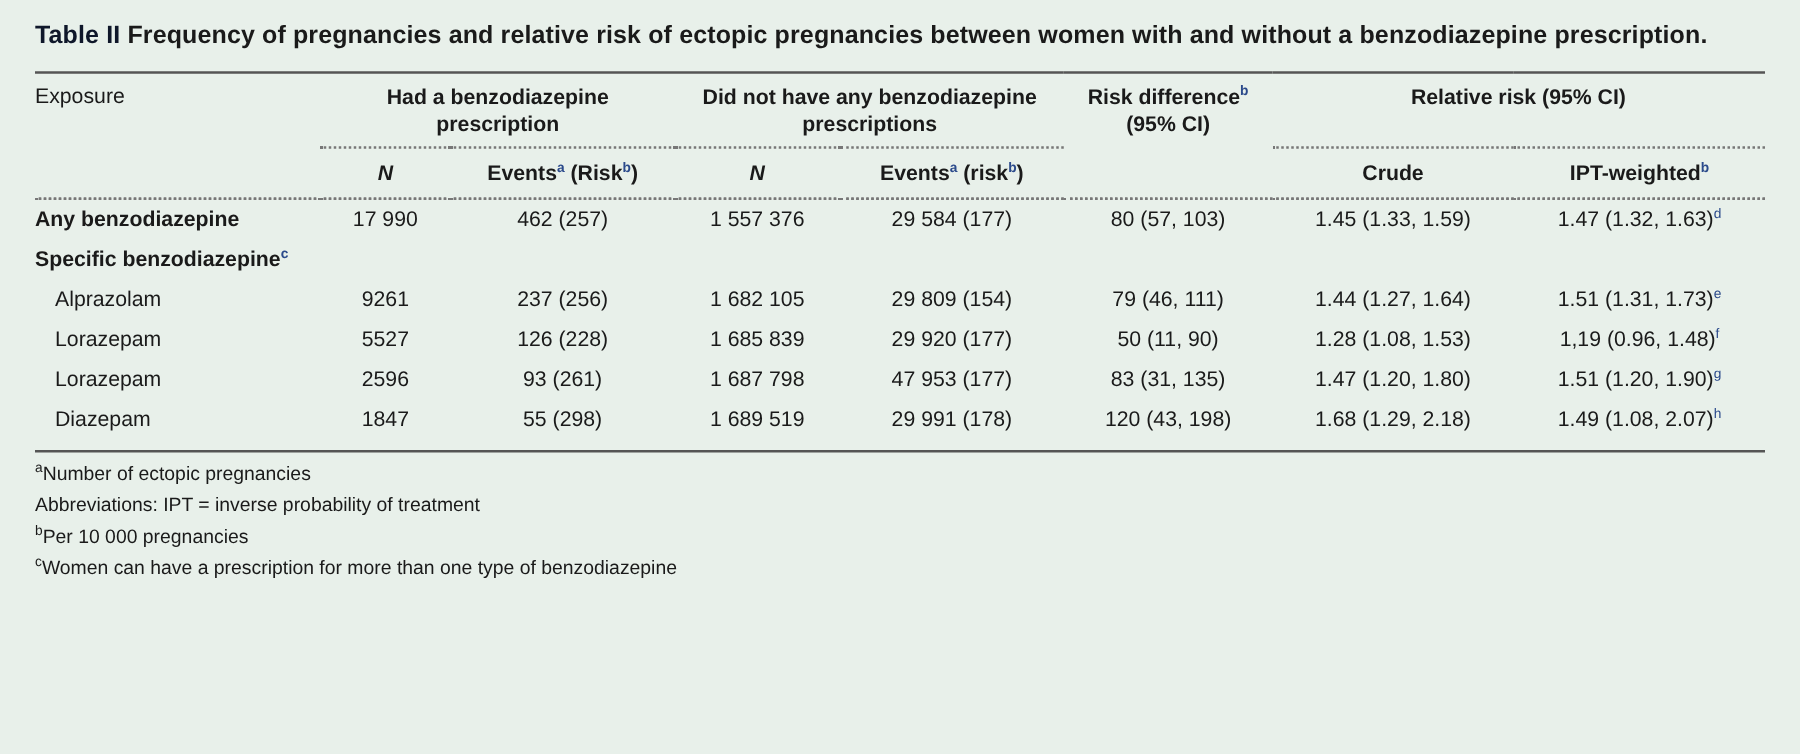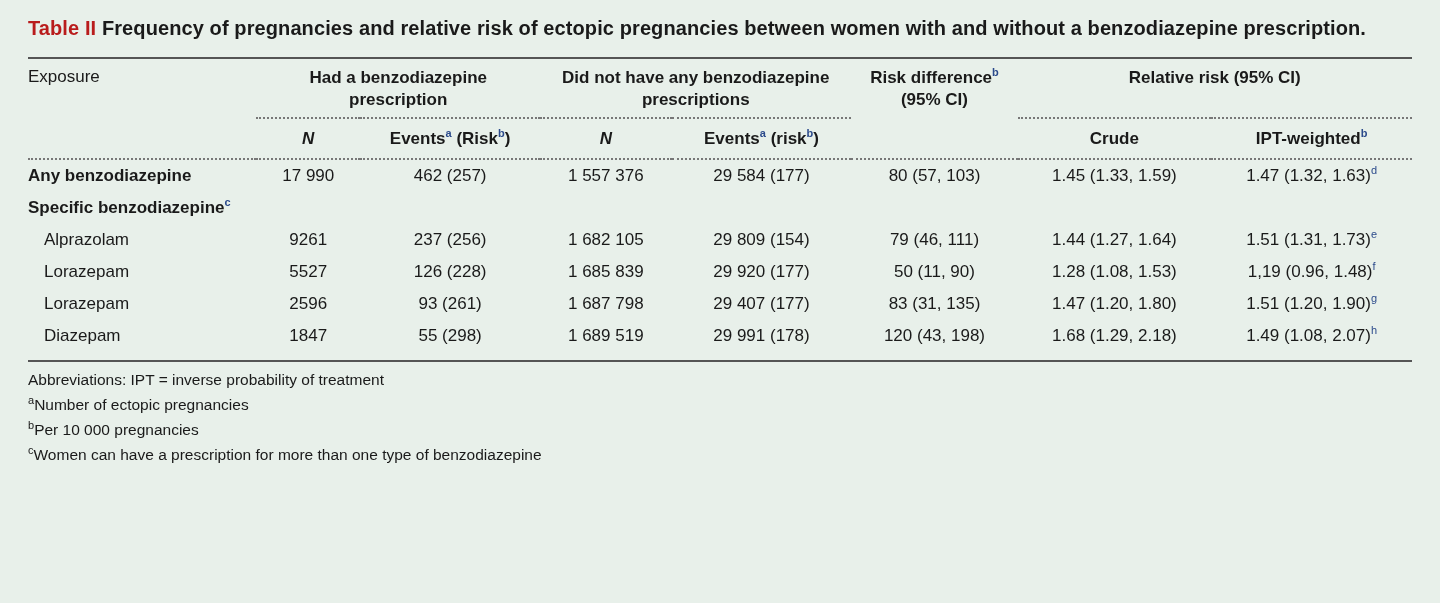--- a/index.html
+++ b/index.html
@@ -23,21 +23,21 @@
   }
   .caption {
     font-size: 20px;
     font-weight: bold;
     line-height: 1.45;
     text-align: justify;
     margin: 0 0 14px 0;
     letter-spacing: .1px;
   }
   .caption .tabnum {
-    color: #b91c1c;
+    color: #0f172a;
   }
   table.maintable {
     width: 100%;
     border-collapse: collapse;
     font-size: 17px;
   }
   .rule-top td, .rule-top th {
     border-top: 2px solid #555;
   }
   .dotted-row td {
@@ -205,40 +205,40 @@
         <td class="cell">50 (11, 90)</td>
         <td class="cell">1.28 (1.08, 1.53)</td>
         <td class="cell"><span>1,19 (0.96, 1.48)</span><sup class="blue">f</sup></td>
       </tr>
 
       <tr>
         <td class="rowlabel indent">Lorazepam</td>
         <td class="cell">2596</td>
         <td class="cell">93 (261)</td>
         <td class="cell">1 687 798</td>
-        <td class="cell">29 407 (177)</td>
+        <td class="cell">47 953 (177)</td>
         <td class="cell">83 (31, 135)</td>
         <td class="cell">1.47 (1.20, 1.80)</td>
         <td class="cell"><span>1.51 (1.20, 1.90)</span><sup class="blue">g</sup></td>
       </tr>
 
       <tr>
         <td class="rowlabel indent">Diazepam</td>
         <td class="cell">1847</td>
         <td class="cell">55 (298)</td>
         <td class="cell">1 689 519</td>
         <td class="cell">29 991 (178)</td>
         <td class="cell">120 (43, 198)</td>
         <td class="cell">1.68 (1.29, 2.18)</td>
         <td class="cell"><span>1.49 (1.08, 2.07)</span><sup class="blue">h</sup></td>
       </tr>
 
     </tbody>
   </table>
 
   <div class="footnotes">
+    <div><sup>a</sup><span>Number of ectopic pregnancies</span></div>
     <div><span>Abbreviations: IPT = inverse probability of treatment</span></div>
-    <div><sup>a</sup><span>Number of ectopic pregnancies</span></div>
     <div><sup>b</sup><span>Per 10 000 pregnancies</span></div>
     <div><sup>c</sup><span>Women can have a prescription for more than one type of benzodiazepine</span></div>
   </div>
 
 </div>
 
 </body></html>

